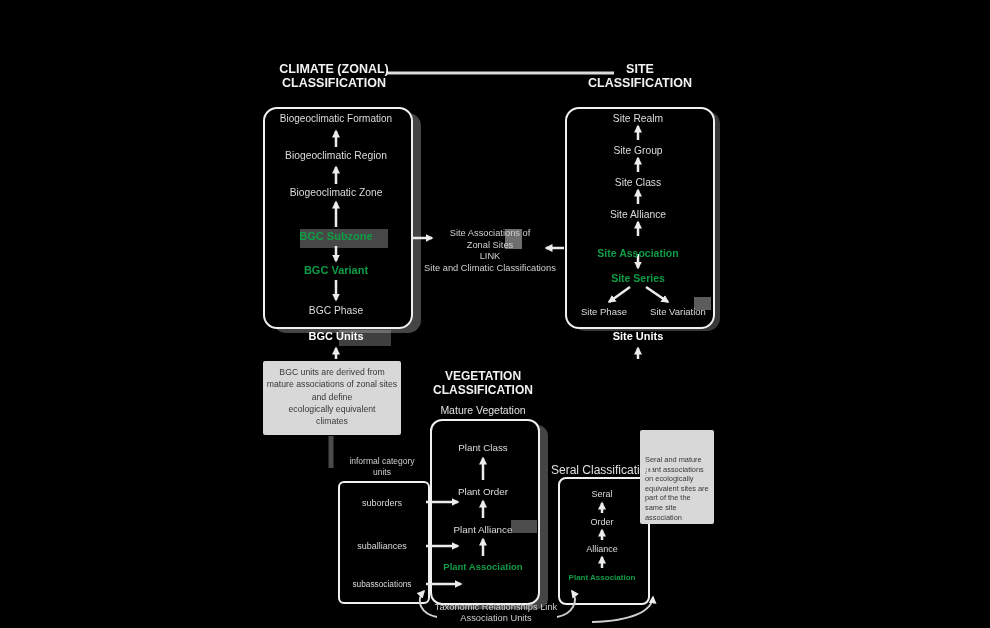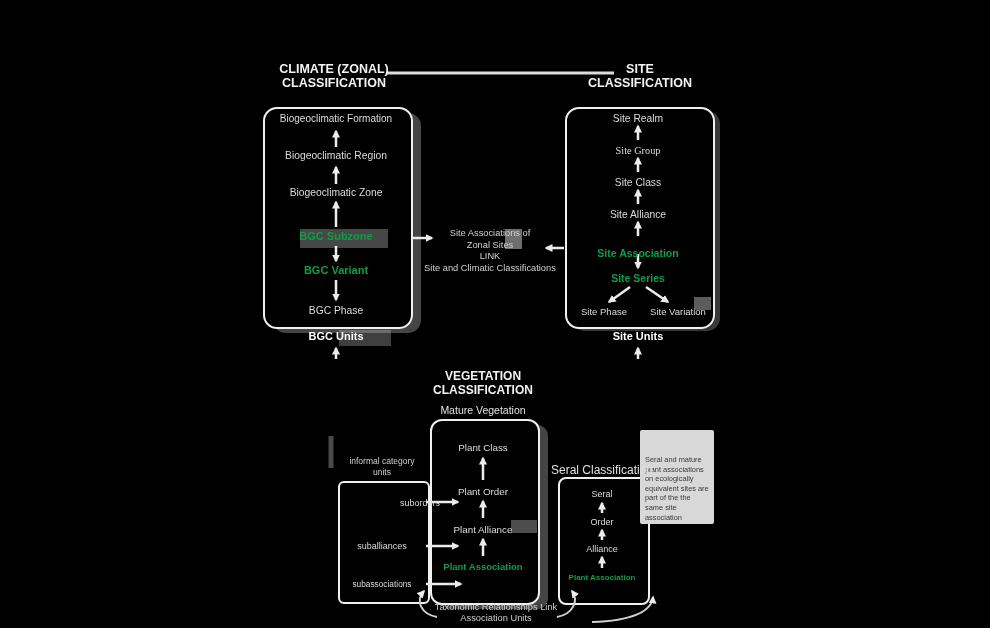--- a/index.html
+++ b/index.html
@@ -98,23 +98,28 @@
   <div class="heading multiline" style="left:420px;top:369px;width:126px;font-size:12px;">VEGETATION
 CLASSIFICATION</div>
 
   <div class="item" style="left:263px;top:112px;width:146px;font-size:10px;">Biogeoclimatic Formation</div>
   <div class="item" style="left:263px;top:149px;width:146px;">Biogeoclimatic Region</div>
   <div class="item" style="left:263px;top:186px;width:146px;">Biogeoclimatic Zone</div>
   <div class="item green" style="left:263px;top:230px;width:146px;">BGC Subzone</div>
   <div class="item green" style="left:263px;top:264px;width:146px;">BGC Variant</div>
   <div class="item" style="left:263px;top:304px;width:146px;">BGC Phase</div>
   <div class="footerlbl" style="left:263px;top:330px;width:146px;">BGC Units</div>
+  <div class="note" style="left:263px;top:361px;width:138px;height:74px;">BGC units are derived from
+mature associations of zonal sites
+and define
+ecologically equivalent
+climates</div>
 
   <div class="item" style="left:565px;top:112px;width:146px;">Site Realm</div>
-  <div class="item" style="left:565px;top:144px;width:146px;font-family:Liberation Serif, serif;">Site Group</div>
+  <div class="item" style="left:565px;top:144px;width:146px;">Site Group</div>
   <div class="item" style="left:565px;top:176px;width:146px;">Site Class</div>
   <div class="item" style="left:565px;top:208px;width:146px;">Site Alliance</div>
   <div class="item green" style="left:565px;top:239px;width:146px;font-size:10.5px;margin-top:8px;">Site Association</div>
   <div class="item green" style="left:565px;top:272px;width:146px;font-size:10.5px;">Site Series</div>
   <div class="item" style="left:572px;top:305px;width:64px;font-size:9.5px;">Site Phase</div>
   <div class="item" style="left:643px;top:305px;width:70px;font-size:9.5px;">Site Variation</div>
   <div class="footerlbl" style="left:565px;top:330px;width:146px;">Site Units</div>
 
   <div class="item multiline" style="left:419px;top:228px;width:142px;font-size:9.3px;line-height:11.5px;color:#d0d0d0;">Site Associations of
 Zonal Sites
@@ -122,21 +127,21 @@
 Site and Climatic Classifications</div>
 
   <div class="item" style="left:420px;top:404px;width:126px;font-size:10.5px;color:#e0e0e0;">Mature Vegetation</div>
   <div class="item" style="left:430px;top:441px;width:106px;font-size:9.8px;">Plant Class</div>
   <div class="item" style="left:430px;top:485px;width:106px;font-size:9.8px;">Plant Order</div>
   <div class="item" style="left:430px;top:523px;width:106px;font-size:9.8px;">Plant Alliance</div>
   <div class="item green" style="left:430px;top:560px;width:106px;font-size:9.5px;">Plant Association</div>
 
   <div class="smallhead" style="left:330px;top:456px;width:104px;font-size:8.5px;line-height:10.5px;">informal category
 units</div>
-  <div class="item" style="left:338px;top:497px;width:88px;font-size:9px;padding-left:38px;">suborders</div>
+  <div class="item" style="left:338px;top:497px;width:88px;font-size:9px;">suborders</div>
   <div class="item" style="left:338px;top:540px;width:88px;font-size:9px;">suballiances</div>
   <div class="item" style="left:338px;top:578px;width:88px;font-size:8.3px;">subassociations</div>
 
   <div class="smallhead" style="left:550px;top:463px;width:104px;font-size:12px;color:#e0e0e0;">Seral Classification</div>
   <div class="item" style="left:558px;top:488px;width:88px;font-size:9px;">Seral</div>
   <div class="item" style="left:558px;top:516px;width:88px;font-size:9px;">Order</div>
   <div class="item" style="left:558px;top:543px;width:88px;font-size:9px;">Alliance</div>
   <div class="item green" style="left:558px;top:571px;width:88px;font-size:8px;">Plant Association</div>
 
   <div class="note" style="left:640px;top:430px;width:74px;height:94px;text-align:left;white-space:normal;

